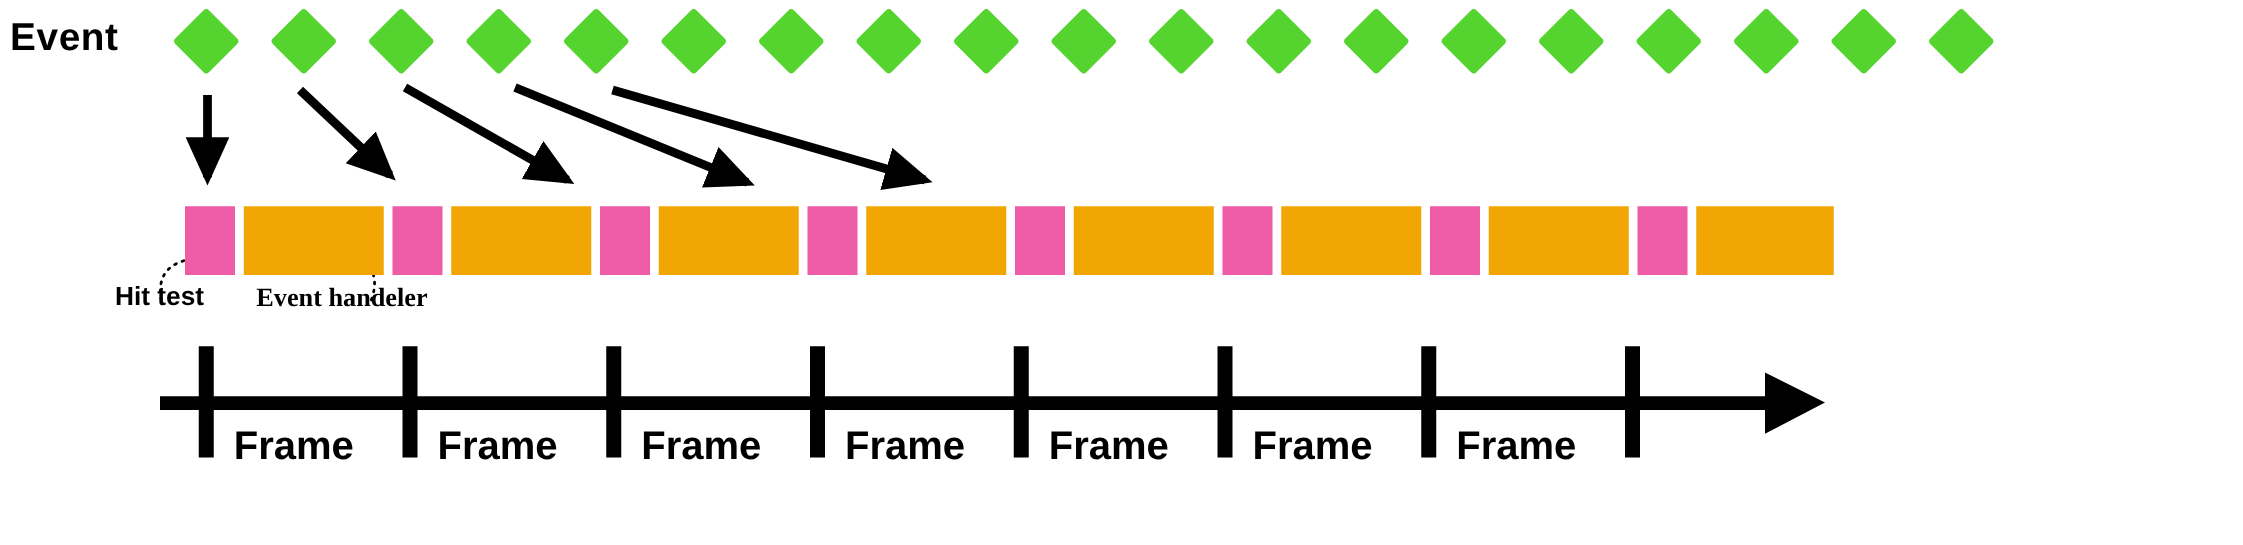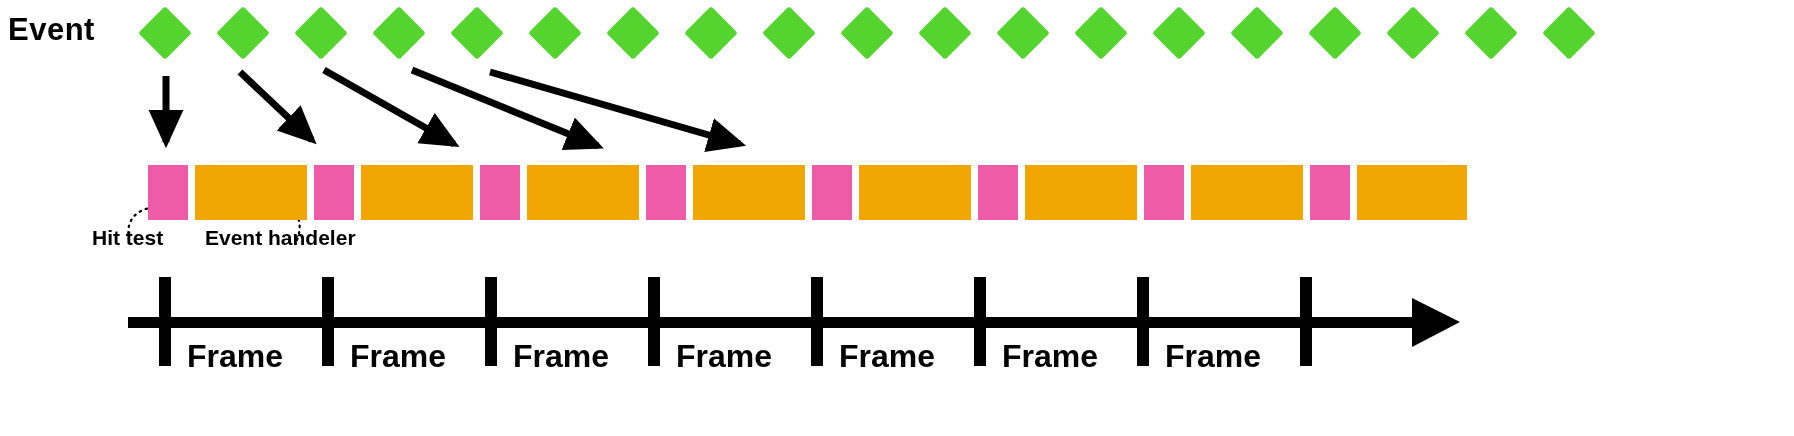--- a/index.html
+++ b/index.html
@@ -118,21 +118,21 @@
       <div class="bar-seg" style="left: 978px; top: 165px; width: 40px; height: 55px; background: rgb(238, 91, 166);"></div>
       <div class="bar-seg" style="left: 1025px; top: 165px; width: 112px; height: 55px; background: rgb(242, 166, 4);"></div>
       <div class="bar-seg" style="left: 1144px; top: 165px; width: 40px; height: 55px; background: rgb(238, 91, 166);"></div>
       <div class="bar-seg" style="left: 1191px; top: 165px; width: 112px; height: 55px; background: rgb(242, 166, 4);"></div>
       <div class="bar-seg" style="left: 1310px; top: 165px; width: 40px; height: 55px; background: rgb(238, 91, 166);"></div>
       <div class="bar-seg" style="left: 1357px; top: 165px; width: 110px; height: 55px; background: rgb(242, 166, 4);"></div>
     </div>
 
   <div class="annot" style="left:92px; top:226px;">Hit test</div>
 
-  <div class="annot" style="left:205px; top:226px;">Event handeler</div>
+  <div class="annot" style="left:205px; top:226px;font-family:Liberation Serif, serif;">Event handeler</div>
 
   <div id="timeline">
       <div class="timeline-line" style="left: 128px; top: 317px; width: 1284px; height: 11px;"></div>
       <div class="tick" style="left: 159px; top: 277px; width: 12px; height: 89px;"></div>
       <div class="tick" style="left: 322px; top: 277px; width: 12px; height: 89px;"></div>
       <div class="tick" style="left: 485px; top: 277px; width: 12px; height: 89px;"></div>
       <div class="tick" style="left: 648px; top: 277px; width: 12px; height: 89px;"></div>
       <div class="tick" style="left: 811px; top: 277px; width: 12px; height: 89px;"></div>
       <div class="tick" style="left: 974px; top: 277px; width: 12px; height: 89px;"></div>
       <div class="tick" style="left: 1137px; top: 277px; width: 12px; height: 89px;"></div>

